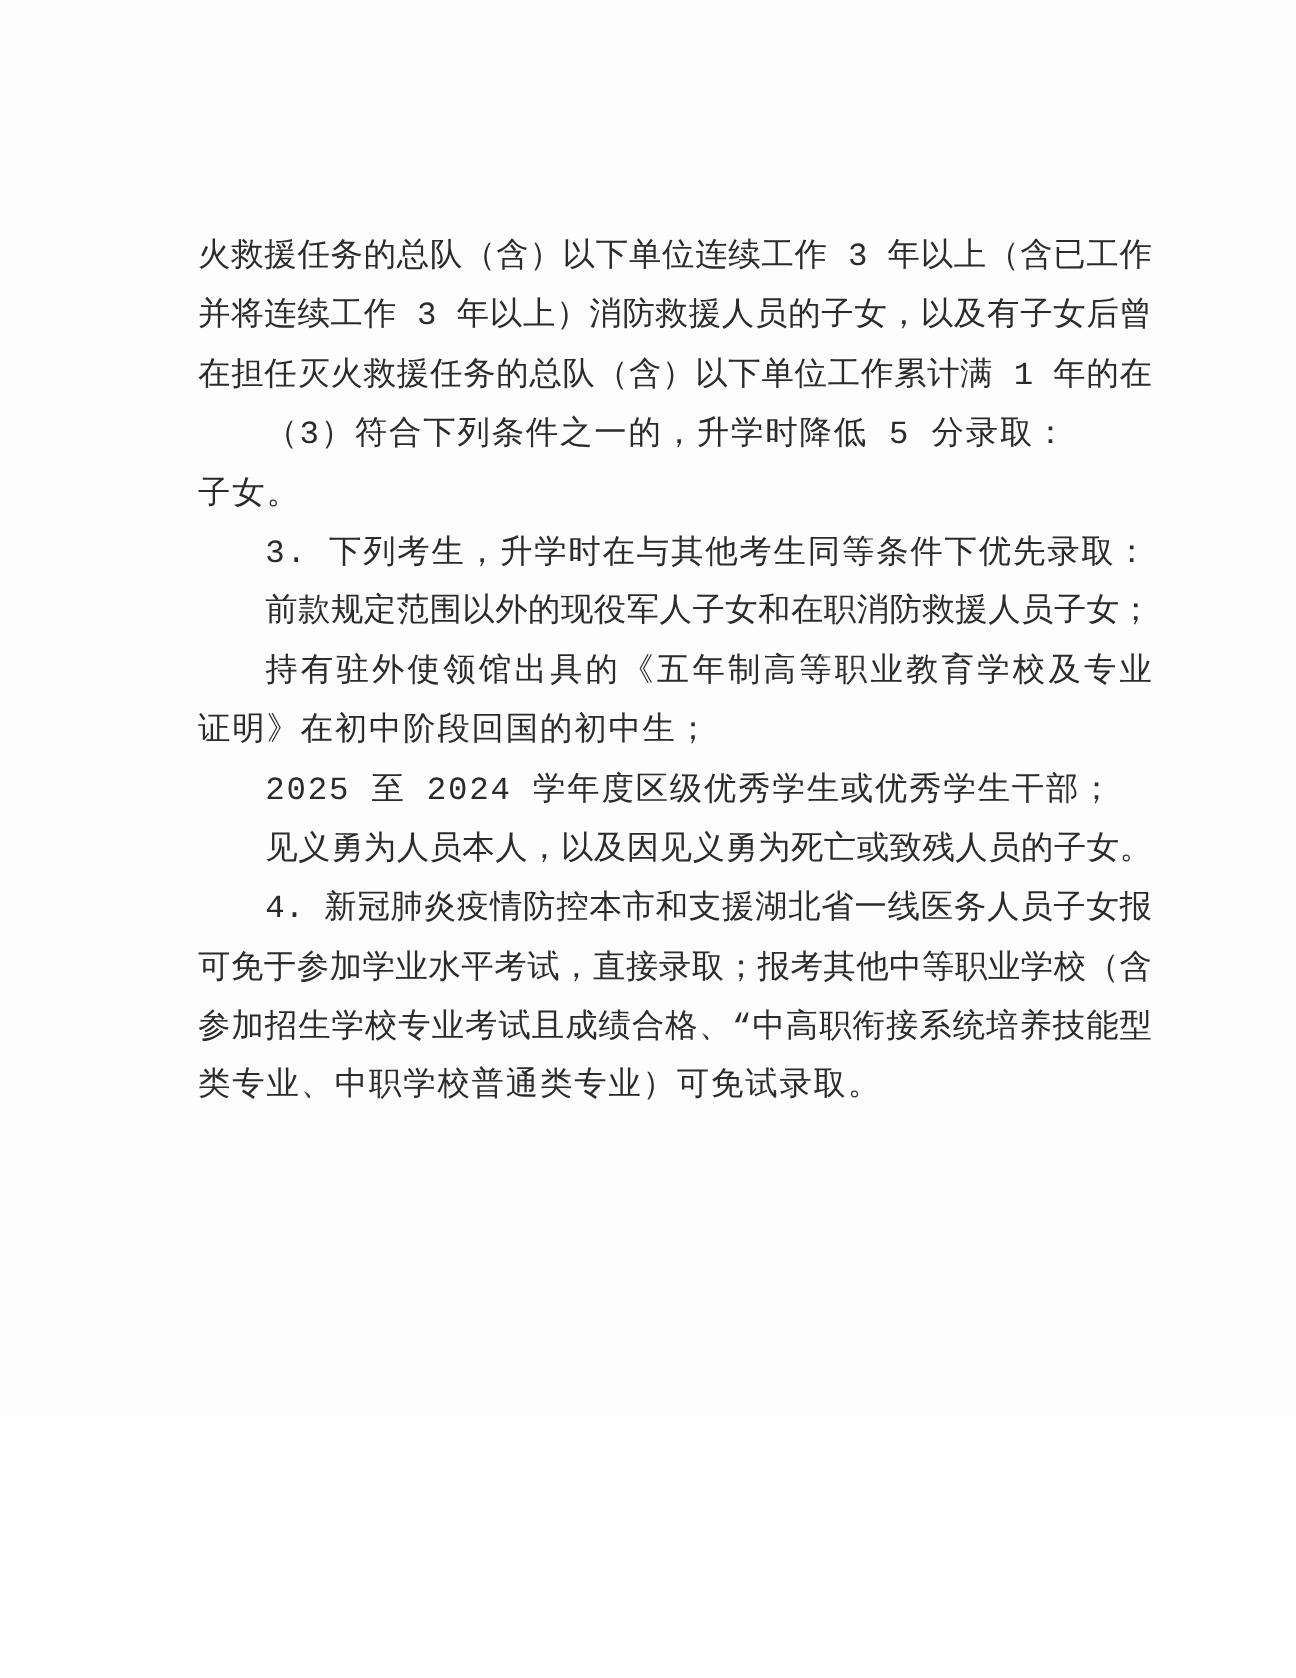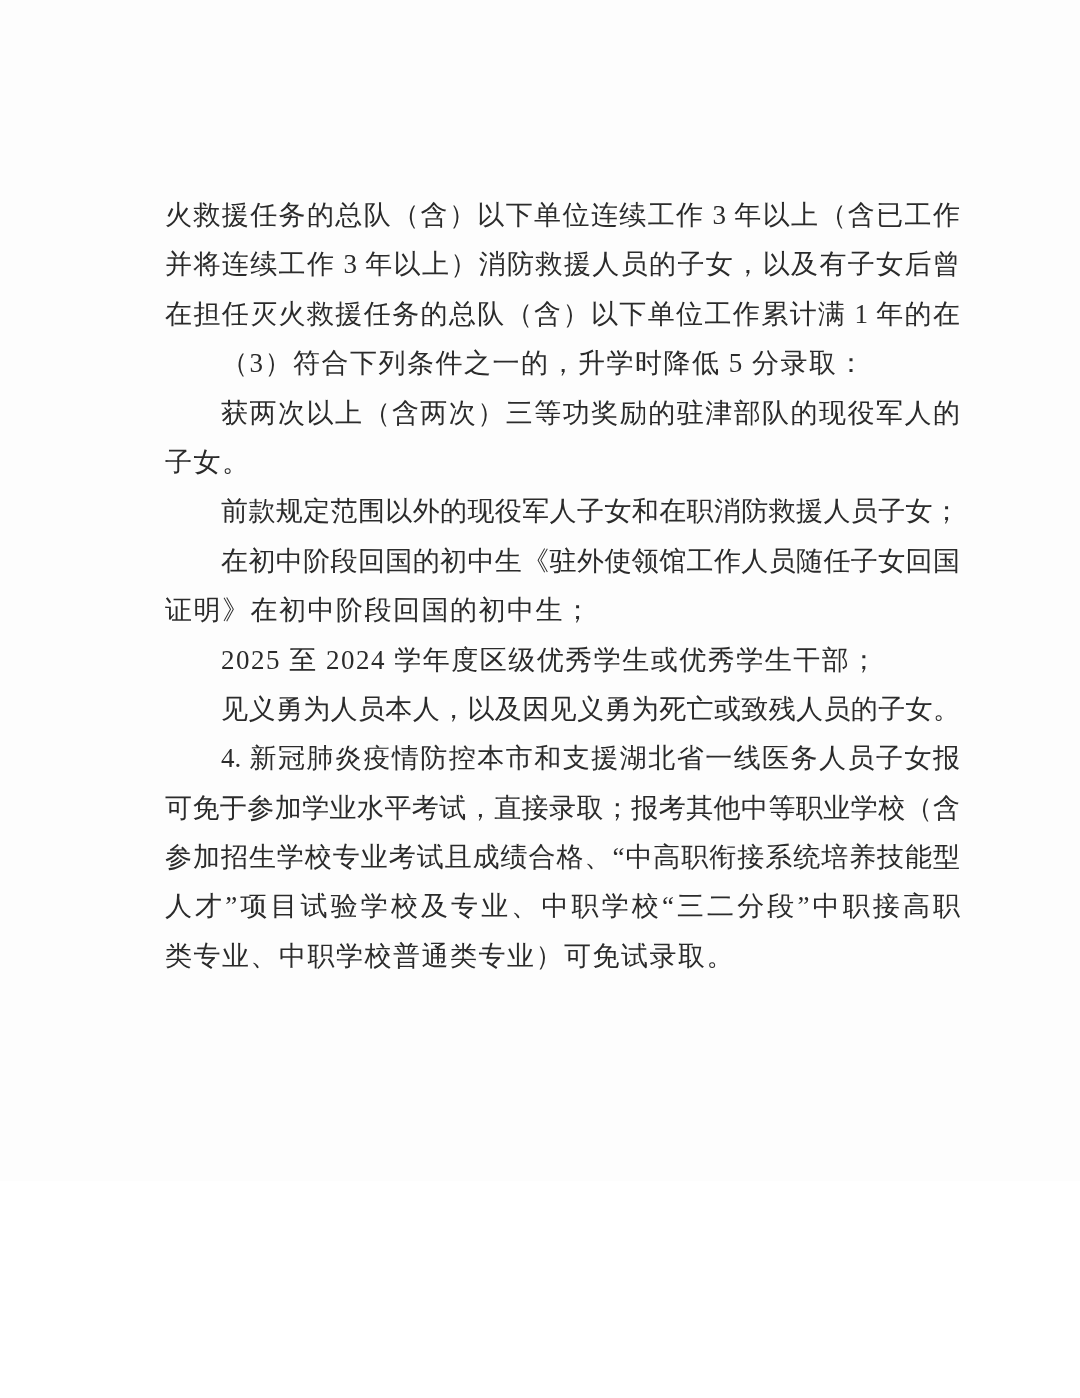--- a/index.html
+++ b/index.html
@@ -10,21 +10,21 @@
     width: 1080px;
     height: 1398px;
     background: #ffffff;
   }
   .page {
     position: relative;
     width: 1080px;
     height: 1181px;
     background: var(--page-bg, #fdfdfd);
     color: var(--text-color, #2b2b2b);
-    font-family: Liberation Serif, serif;
+    font-family: Liberation Mono, monospace;
     overflow: hidden;
   }
   .text-block {
     position: absolute;
     left: 165px;
     top: 191px;
     width: 795px;
     font-size: 27px;
     line-height: 49.4px;
   }
@@ -54,27 +54,26 @@
 </style>
 </head>
 <body>
 
 <div class="page">
   <div class="text-block">
     <div class="line fill">火救援任务的总队（含）以下单位连续工作 3 年以上（含已工作</div>
     <div class="line fill">并将连续工作 3 年以上）消防救援人员的子女，以及有子女后曾</div>
     <div class="line fill">在担任灭火救援任务的总队（含）以下单位工作累计满 1 年的在</div>
     <div class="line indent">（3）符合下列条件之一的，升学时降低 5 分录取：</div>
-    <div class="line indent fill">获两次以上（含两次）三等功奖励的驻津部队的现役军人的</div>
     <div class="line">子女。</div>
+    <div class="line indent">3.  下列考生，升学时在与其他考生同等条件下优先录取：</div>
     <div class="line indent fill">前款规定范围以外的现役军人子女和在职消防救援人员子女；</div>
-    <div class="line indent fill">在初中阶段回国的初中生《驻外使领馆工作人员随任子女回国</div>
+    <div class="line indent fill">持有驻外使领馆出具的《五年制高等职业教育学校及专业</div>
     <div class="line">证明》在初中阶段回国的初中生；</div>
     <div class="line indent">2025 至 2024 学年度区级优秀学生或优秀学生干部；</div>
     <div class="line indent fill">见义勇为人员本人，以及因见义勇为死亡或致残人员的子女。</div>
     <div class="line indent fill">4. 新冠肺炎疫情防控本市和支援湖北省一线医务人员子女报</div>
     <div class="line fill">可免于参加学业水平考试，直接录取；报考其他中等职业学校（含</div>
     <div class="line fill">参加招生学校专业考试且成绩合格、“中高职衔接系统培养技能型</div>
-    <div class="line fill">人才”项目试验学校及专业、中职学校“三二分段”中职接高职</div>
     <div class="line">类专业、中职学校普通类专业）可免试录取。</div>
   </div>
   <div class="page-number">-9-</div>
 </div>
 
 </body></html>

